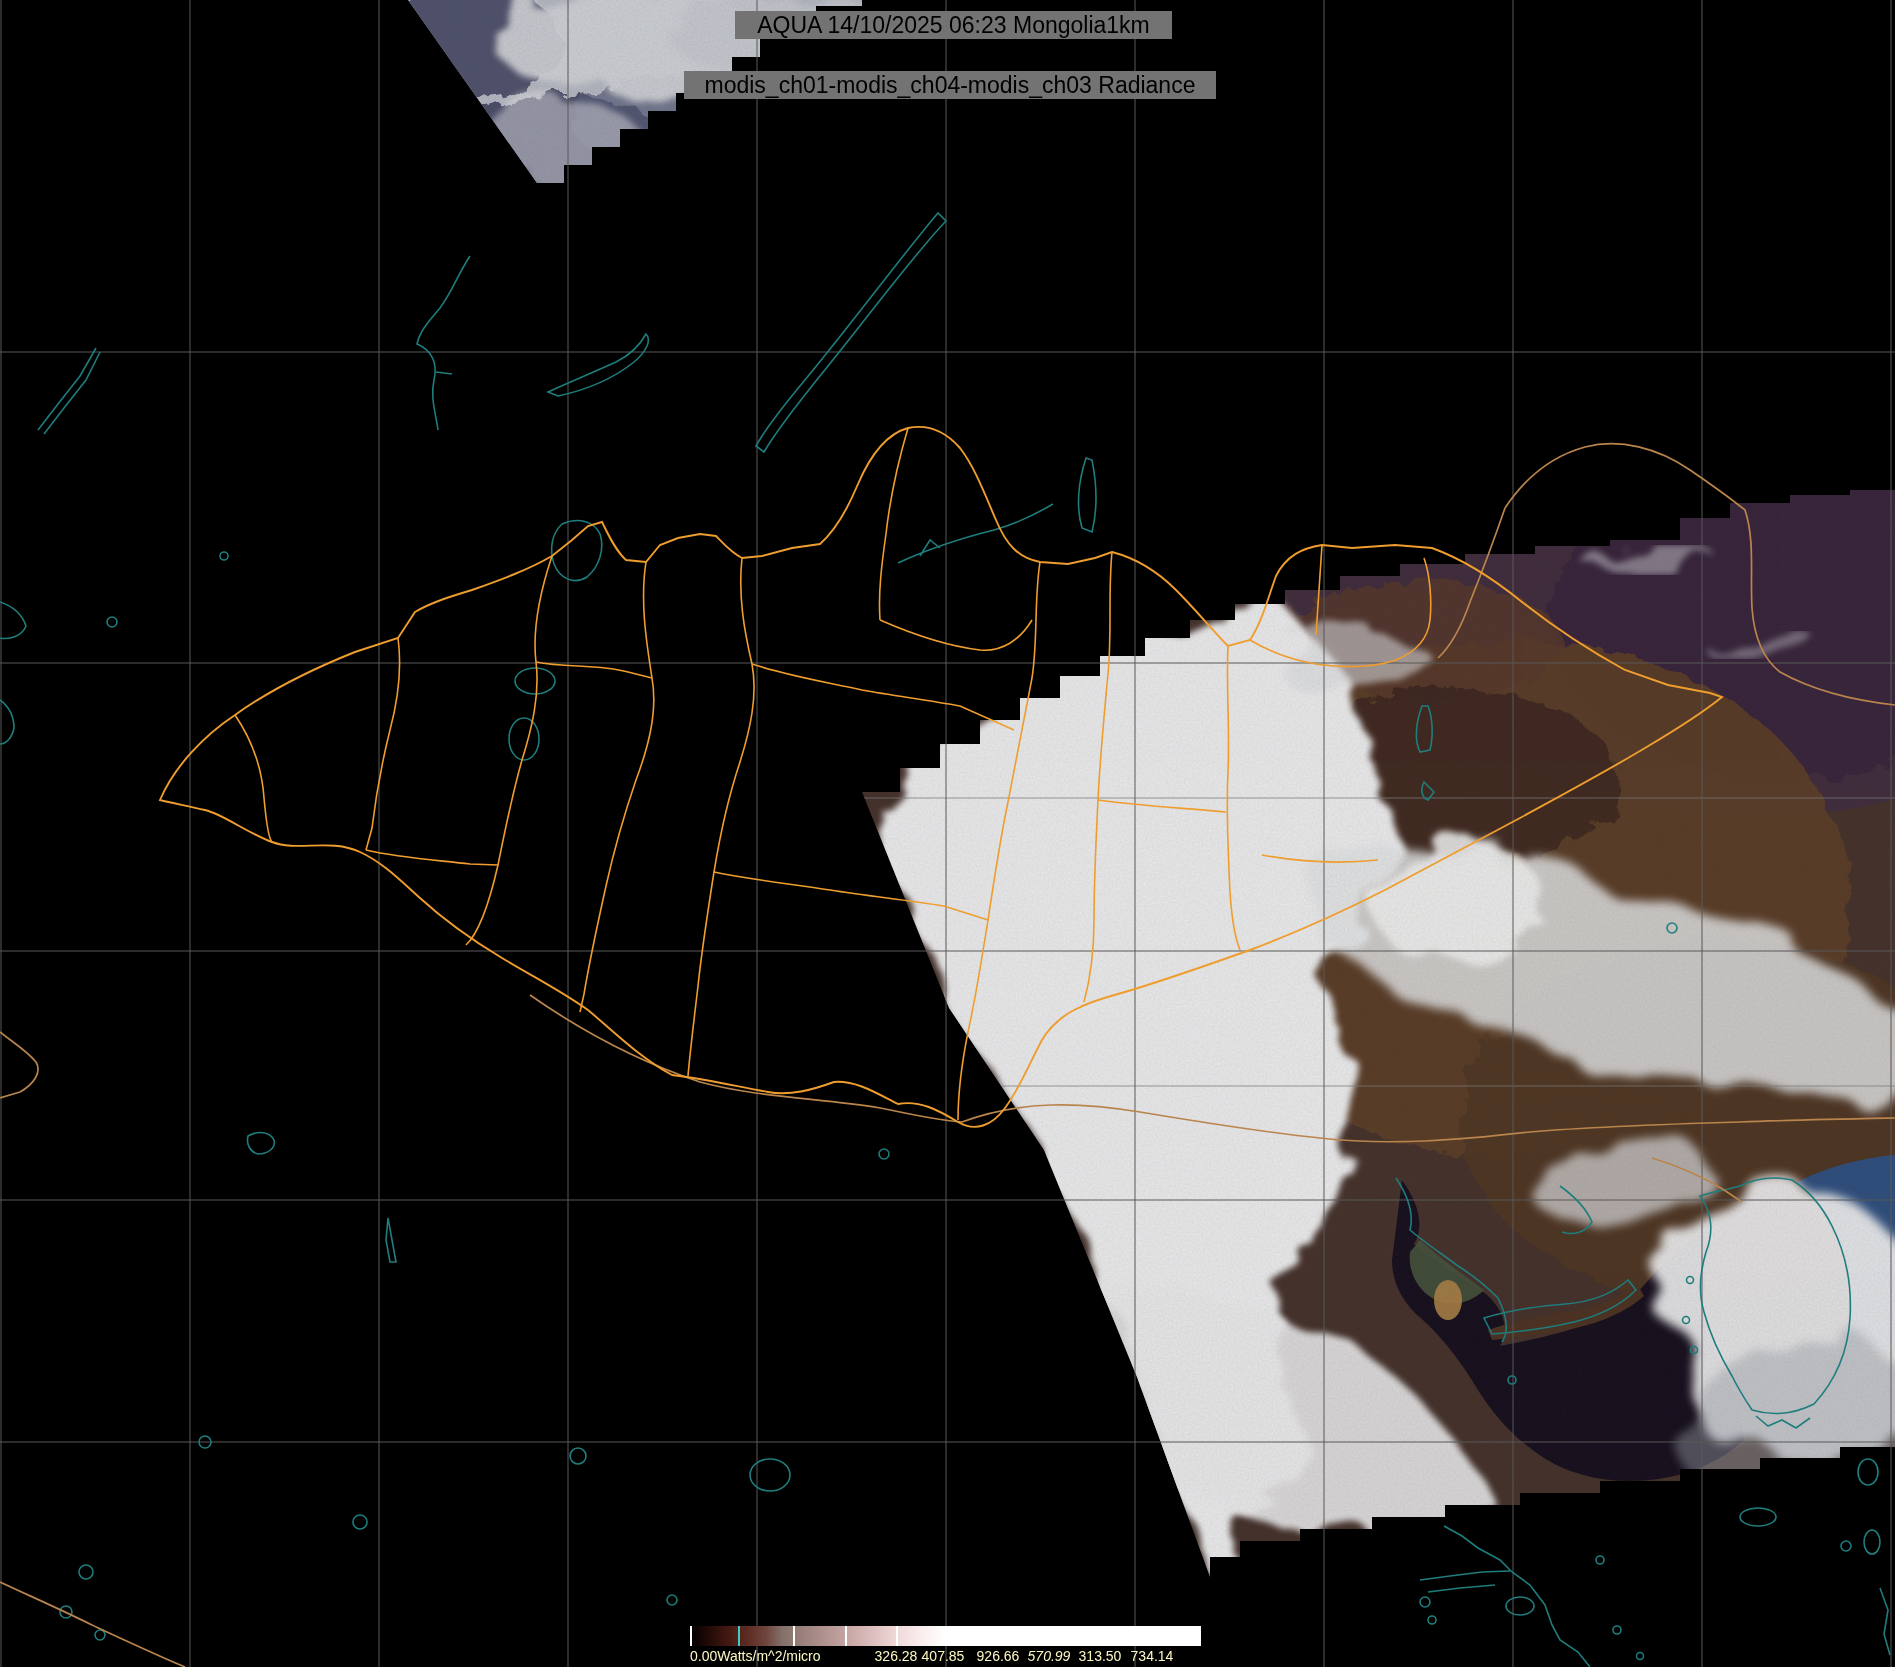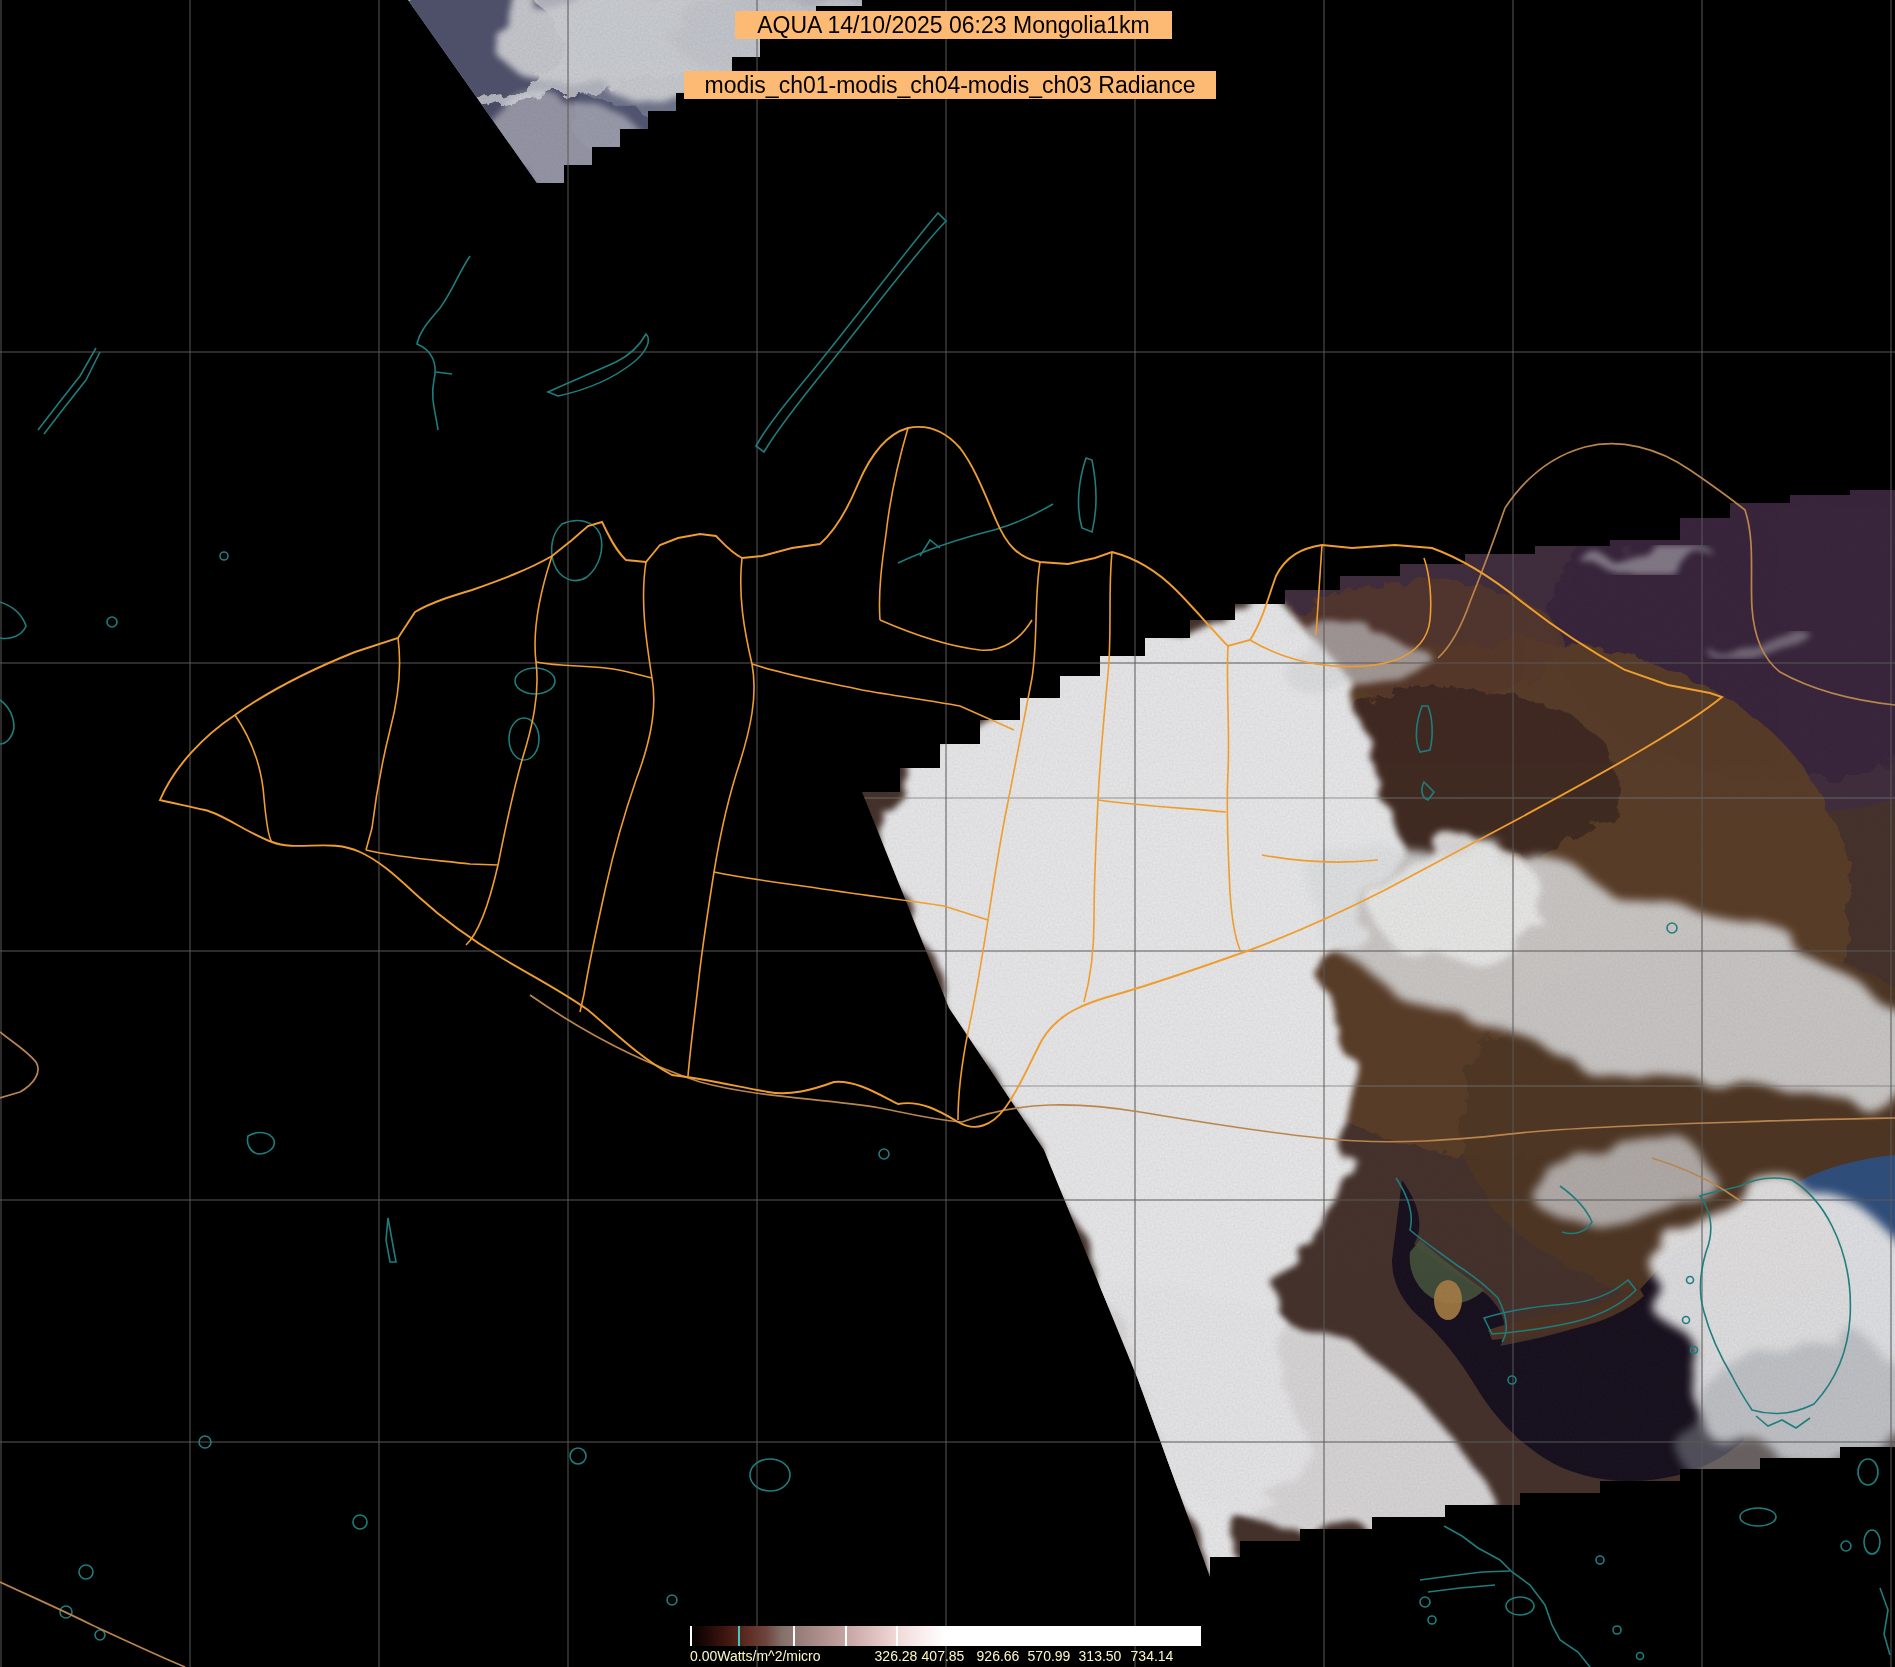--- a/index.html
+++ b/index.html
@@ -1,19 +1,19 @@
 <!DOCTYPE html>
 <html><head>
 <meta charset="utf-8">
 <style>
   html,body{margin:0;padding:0;background:#000;}
   #stage{position:relative;width:1895px;height:1667px;background:#000;overflow:hidden;
          font-family:"Liberation Sans",sans-serif;}
   #map-svg{position:absolute;left:0;top:0;}
-  .title-box{position:absolute;background:#fdba74;color:#000;font-size:23px;line-height:27px;
+  .title-box{position:absolute;background:#737373;color:#000;font-size:23px;line-height:27px;
              white-space:nowrap;text-align:center;padding:1px 8px 0 8px;}
   #cbar{position:absolute;left:690px;top:1626px;width:511px;height:41px;}
   #cbar-bar{position:absolute;left:0;top:0;width:511px;height:20px;
     background:linear-gradient(to right,#000 0%,#1c0806 3%,#401610 7%,#5c2a20 11%,#6e463f 15%,
       #837069 18%,#9b807c 22%,#b39592 27%,#c8a7a5 31%,#ddc0bf 36%,#eed7d6 40%,#f9ecec 45%,
       #fff 50%,#fff 100%);}
   .cbar-tick{position:absolute;top:0;width:2px;height:20px;background:#fff;}
   .cbar-marker{position:absolute;top:0;width:2px;height:20px;background:#3fc9c9;}
   .cbar-label{position:absolute;top:22px;color:#fef9c3;font-size:14px;white-space:nowrap;}
   .cbar-num{transform:translateX(-50%);}
@@ -270,18 +270,18 @@
     <div class="cbar-tick" style="left:256px;"></div>
     <div class="cbar-tick" style="left:307px;"></div>
     <div class="cbar-tick" style="left:357px;"></div>
     <div class="cbar-tick" style="left:409px;"></div>
     <div class="cbar-tick" style="left:459px;"></div>
     <div class="cbar-tick" style="left:509px;"></div>
     <div class="cbar-label" style="left:0px;">0.00Watts/m^2/micro</div>
     <div class="cbar-label cbar-num" style="left:206px;text-align:center;">326.28</div>
     <div class="cbar-label cbar-num" style="left:253px;">407.85</div>
     <div class="cbar-label cbar-num" style="left:308px;">926.66</div>
-    <div class="cbar-label cbar-num" style="left:359px;">570.99</div>
+    <div class="cbar-label cbar-num" style="left:359px;font-style:italic;">570.99</div>
     <div class="cbar-label cbar-num" style="left:410px;">313.50</div>
     <div class="cbar-label cbar-num" style="left:462px;">734.14</div>
   </div>
 
 </div>
 
 </body></html>

